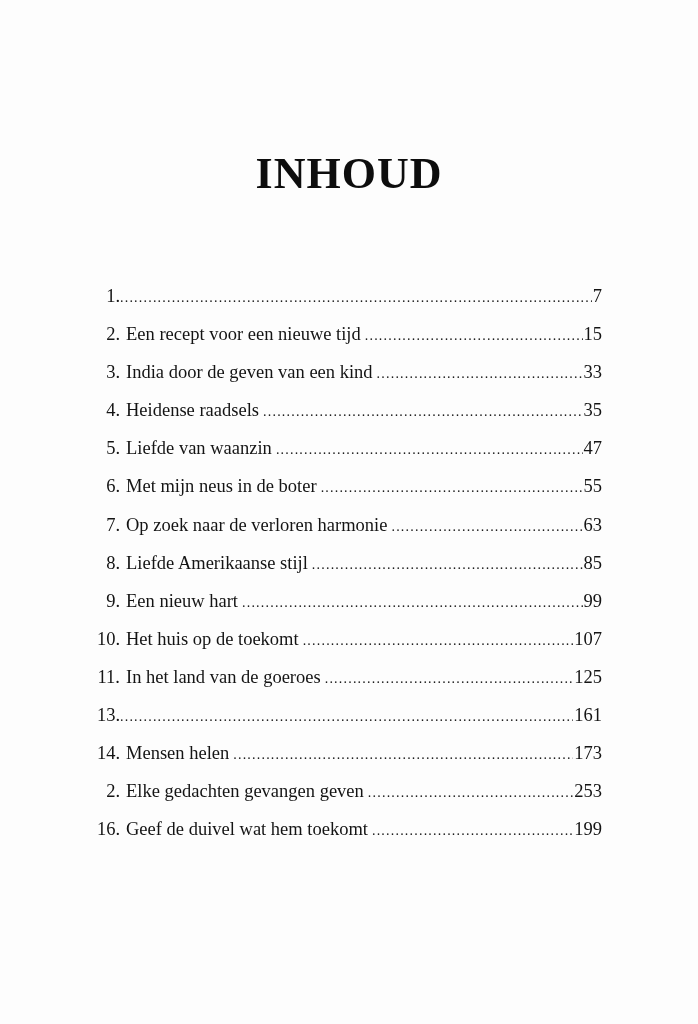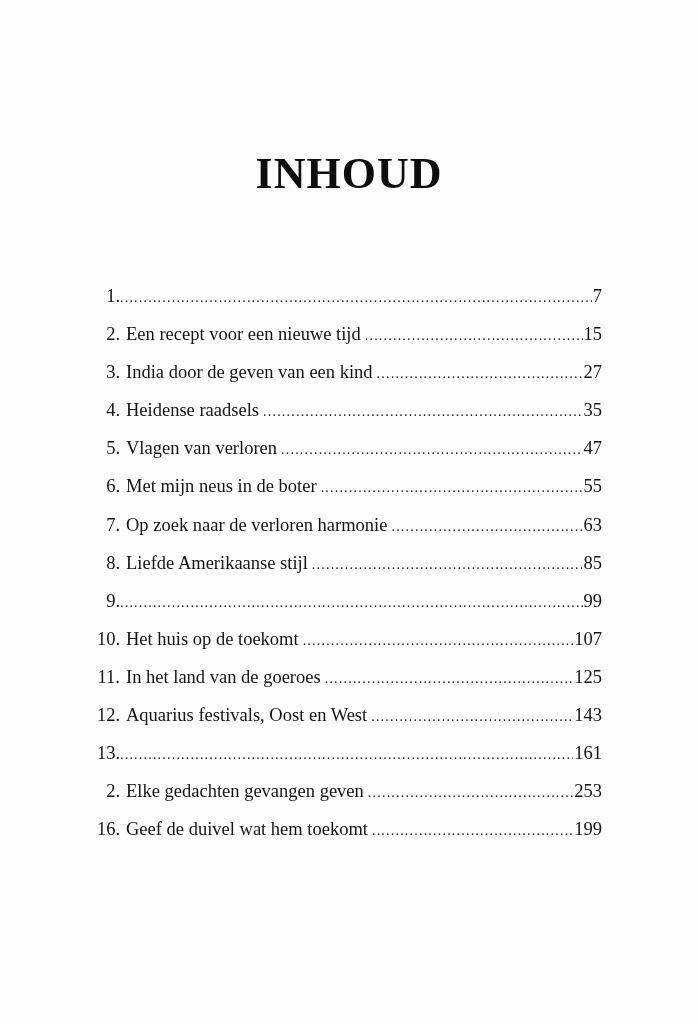--- a/index.html
+++ b/index.html
@@ -95,31 +95,31 @@
     <li class="toc-row">
       <span class="toc-num">2.</span>
       <span class="toc-label">Een recept voor een nieuwe tijd</span>
       <span class="toc-dots"></span>
       <span class="toc-page">15</span>
     </li>
     <li class="toc-row">
       <span class="toc-num">3.</span>
       <span class="toc-label">India door de geven van een kind</span>
       <span class="toc-dots"></span>
-      <span class="toc-page">27</span>
+      <span class="toc-page">33</span>
     </li>
     <li class="toc-row">
       <span class="toc-num">4.</span>
       <span class="toc-label">Heidense raadsels</span>
       <span class="toc-dots"></span>
       <span class="toc-page">35</span>
     </li>
     <li class="toc-row">
       <span class="toc-num">5.</span>
-      <span class="toc-label">Vlagen van verloren</span>
+      <span class="toc-label">Liefde van waanzin</span>
       <span class="toc-dots"></span>
       <span class="toc-page">47</span>
     </li>
     <li class="toc-row">
       <span class="toc-num">6.</span>
       <span class="toc-label">Met mijn neus in de boter</span>
       <span class="toc-dots"></span>
       <span class="toc-page">55</span>
     </li>
     <li class="toc-row">
@@ -129,45 +129,46 @@
       <span class="toc-page">63</span>
     </li>
     <li class="toc-row">
       <span class="toc-num">8.</span>
       <span class="toc-label">Liefde Amerikaanse stijl</span>
       <span class="toc-dots"></span>
       <span class="toc-page">85</span>
     </li>
     <li class="toc-row">
       <span class="toc-num">9.</span>
+      <span class="toc-label">Een nieuw hart</span>
       <span class="toc-dots"></span>
       <span class="toc-page">99</span>
     </li>
     <li class="toc-row">
       <span class="toc-num">10.</span>
       <span class="toc-label">Het huis op de toekomt</span>
       <span class="toc-dots"></span>
       <span class="toc-page">107</span>
     </li>
     <li class="toc-row">
       <span class="toc-num">11.</span>
       <span class="toc-label">In het land van de goeroes</span>
       <span class="toc-dots"></span>
       <span class="toc-page">125</span>
     </li>
     <li class="toc-row">
-      <span class="toc-num">12.</span>
-      <span class="toc-label">Aquarius festivals, Oost en West</span>
-      <span class="toc-dots"></span>
-      <span class="toc-page">143</span>
-    </li>
-    <li class="toc-row">
       <span class="toc-num">13.</span>
       <span class="toc-dots"></span>
       <span class="toc-page">161</span>
+    </li>
+    <li class="toc-row">
+      <span class="toc-num">14.</span>
+      <span class="toc-label">Mensen helen</span>
+      <span class="toc-dots"></span>
+      <span class="toc-page">173</span>
     </li>
     <li class="toc-row">
       <span class="toc-num">2.</span>
       <span class="toc-label">Elke gedachten gevangen geven</span>
       <span class="toc-dots"></span>
       <span class="toc-page">253</span>
     </li>
     <li class="toc-row">
       <span class="toc-num">16.</span>
       <span class="toc-label">Geef de duivel wat hem toekomt</span>

